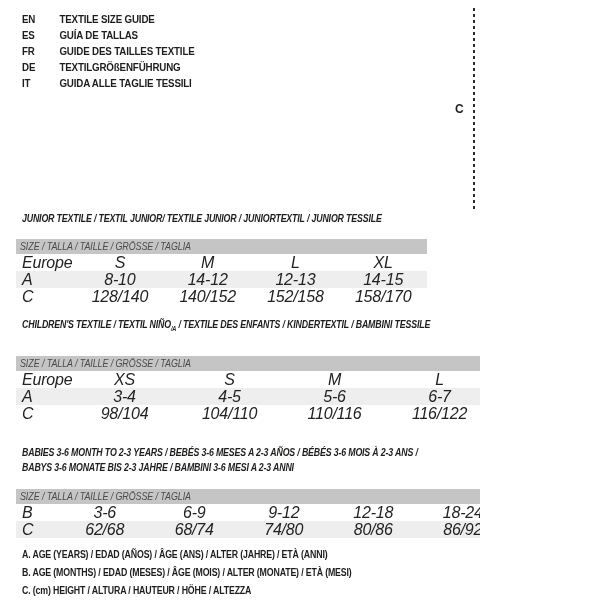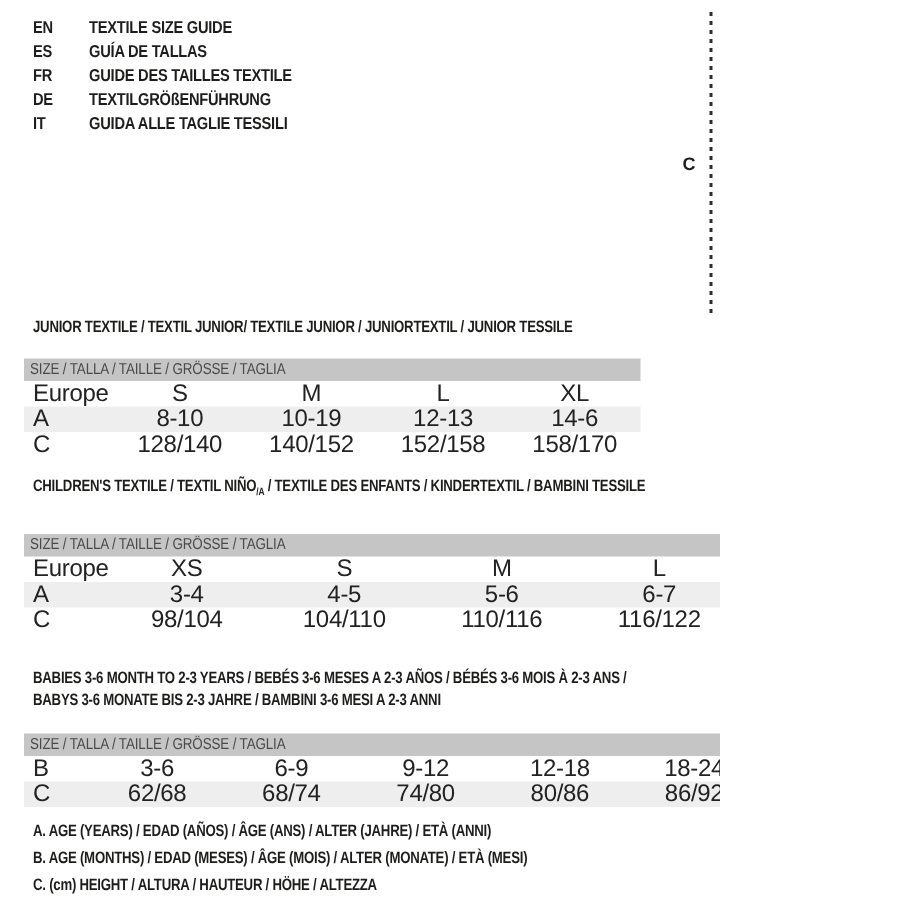--- a/index.html
+++ b/index.html
@@ -13,21 +13,21 @@
   .lang-code { width:44px; font-weight:700; font-size:11.5px; letter-spacing:-0.2px; }
   .lang-title { font-weight:700; font-size:11.5px; letter-spacing:-0.2px; white-space:nowrap; }
 
   
   .measure-line { position:absolute; left:473px; top:8px; width:2px; height:202px;
     background:repeating-linear-gradient(to bottom,#2d2d2d 0 3px, transparent 3px 6px); }
   .measure-label { position:absolute; left:455px; top:102px; font-weight:700; font-size:12px; }
   .baby-svg { position:absolute; left:482px; top:8px; }
 
   
-  .table-block { position:absolute; left:16px; }
+  .table-block { position:absolute; left:16px;font-style:italic; }
   .t1 { top:211px; width:411px; }
   .t2 { top:317px; width:581px; }
   .t3 { top:445px; width:581px; }
   .tbl-title { margin:0 0 0 6px; font-size:11px; font-weight:700; line-height:14px;
     letter-spacing:-0.2px; white-space:nowrap; transform:scaleX(0.8); transform-origin:0 0; }
   .t3 .tbl-title { line-height:15px; }
   .tbl { margin-top:14px; }
   .t2 .tbl { margin-top:20px; }
   .tbl-head { height:15px; line-height:15px; background:#c5c5c5; color:#4a4a4a;
     font-size:10.5px; padding-left:4px; white-space:nowrap; overflow:hidden; }
@@ -103,23 +103,23 @@
       <div class="tbl-row">
         <span class="cell-label">Europe</span>
         <span class="cell">S</span>
         <span class="cell">M</span>
         <span class="cell">L</span>
         <span class="cell">XL</span>
       </div>
       <div class="tbl-row shaded">
         <span class="cell-label">A</span>
         <span class="cell">8-10</span>
-        <span class="cell">10-19</span>
+        <span class="cell">14-12</span>
         <span class="cell">12-13</span>
-        <span class="cell">14-6</span>
+        <span class="cell">14-15</span>
       </div>
       <div class="tbl-row">
         <span class="cell-label">C</span>
         <span class="cell">128/140</span>
         <span class="cell">140/152</span>
         <span class="cell">152/158</span>
         <span class="cell">158/170</span>
       </div>
     </div>
   </section>

